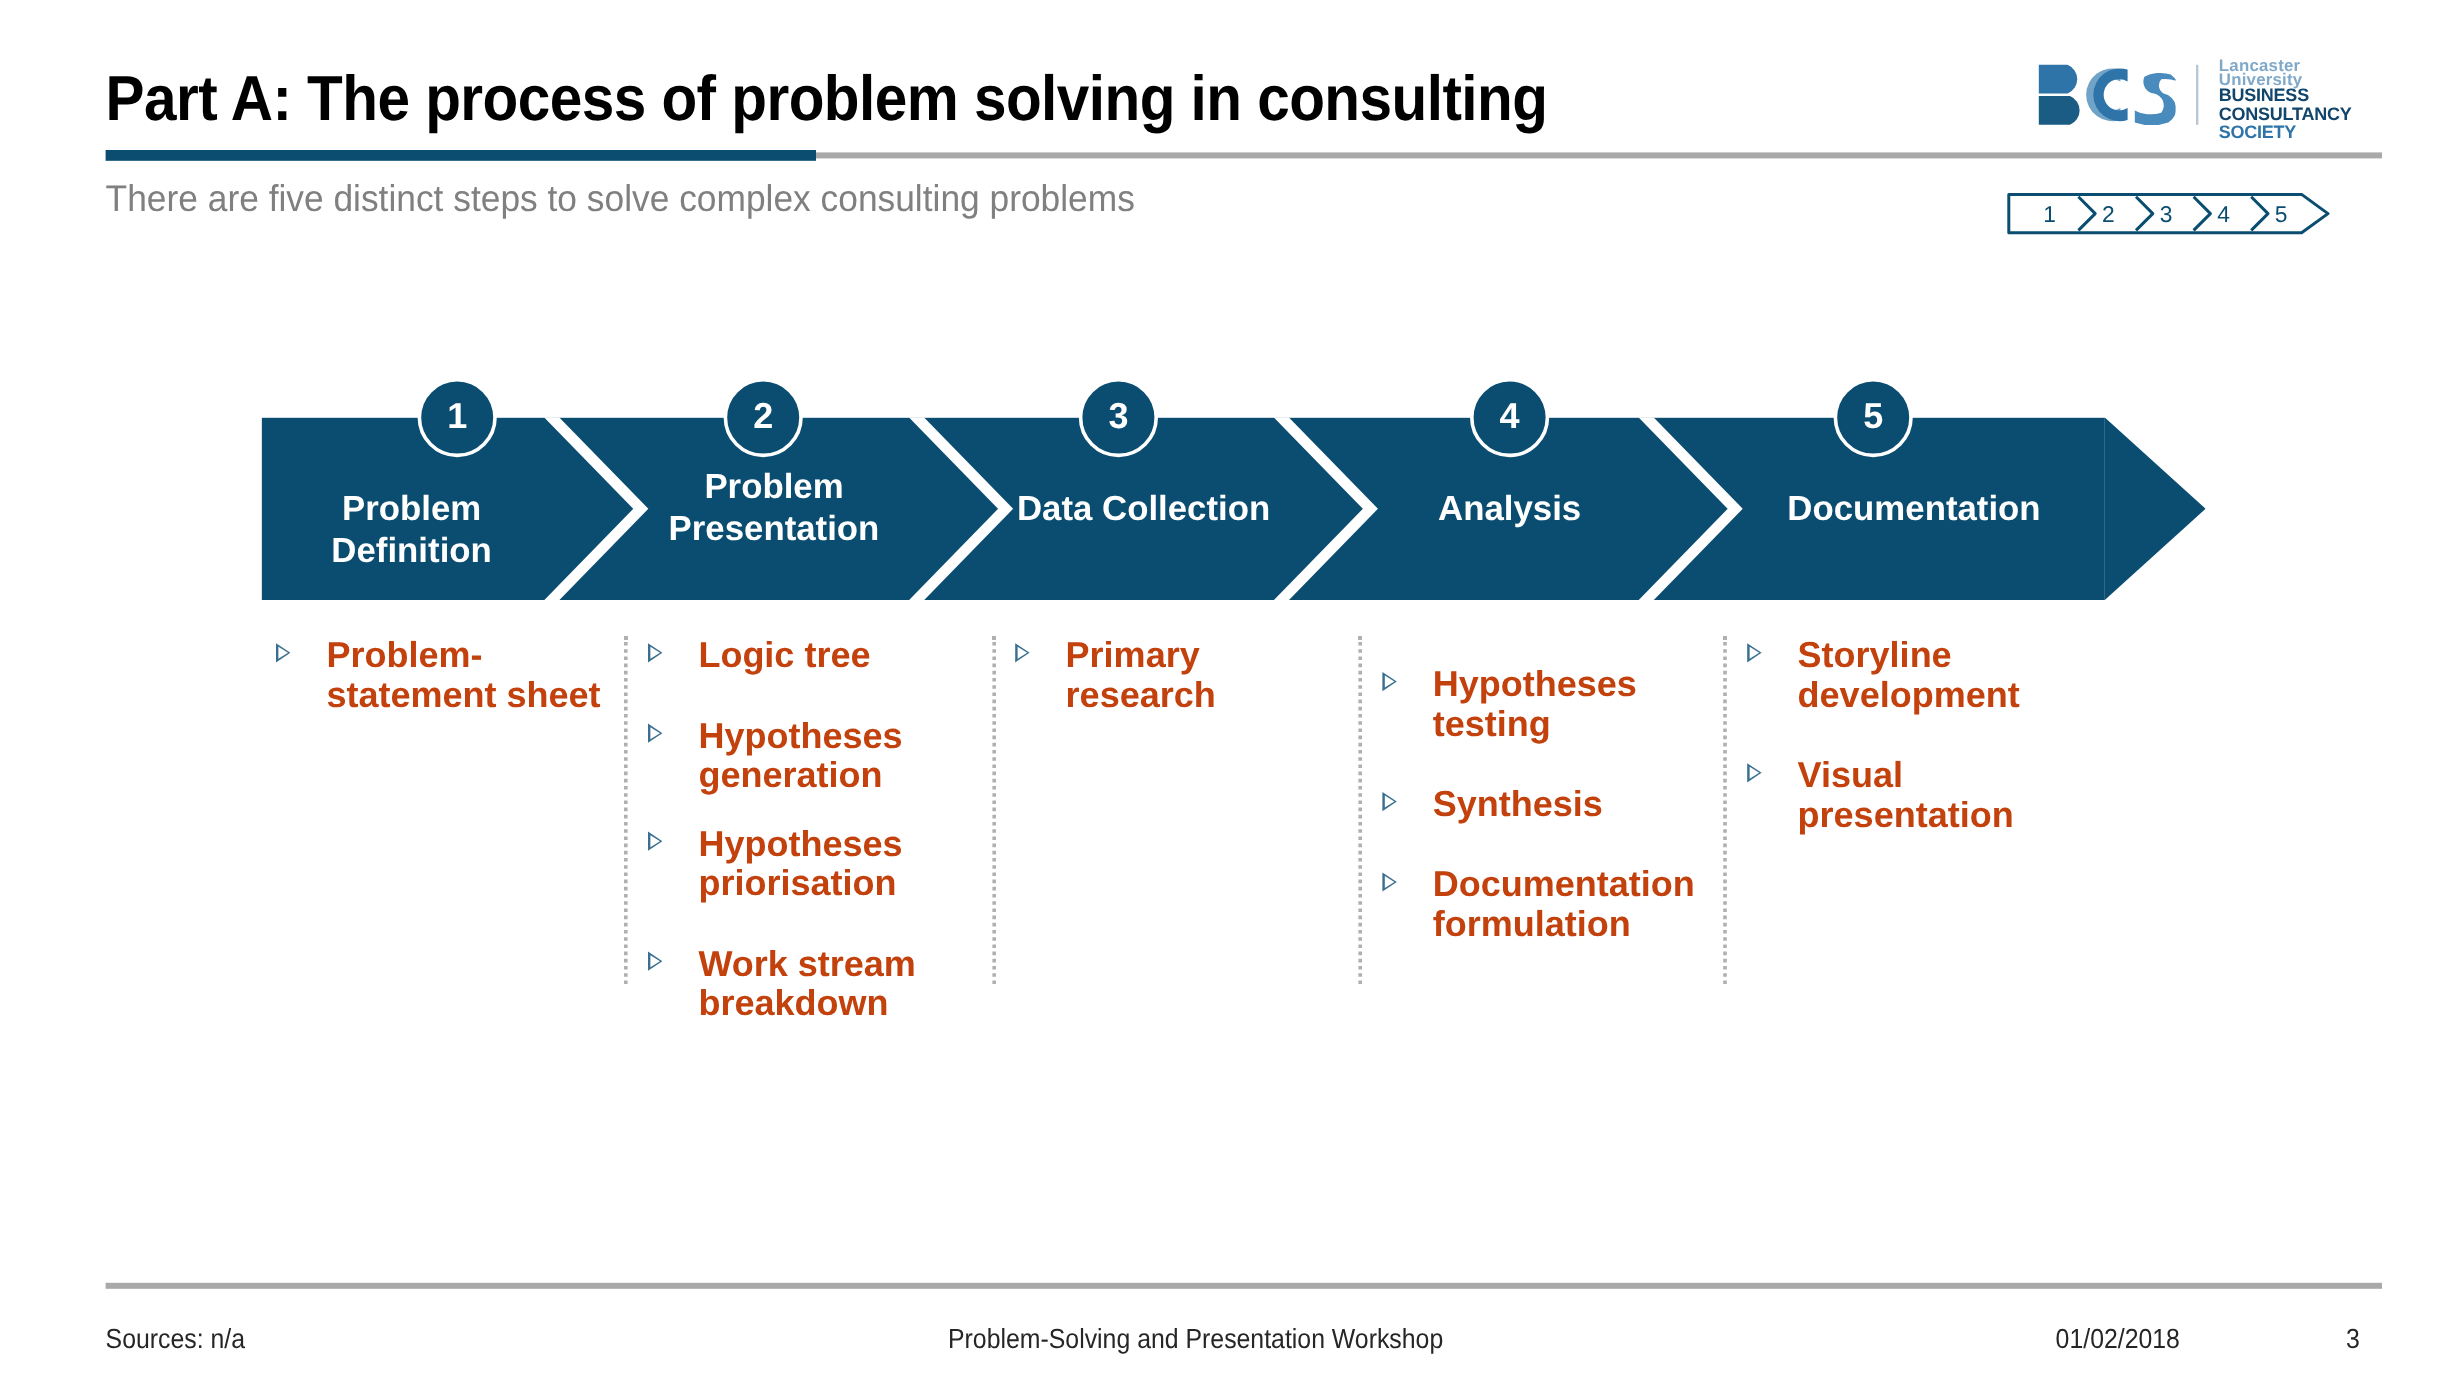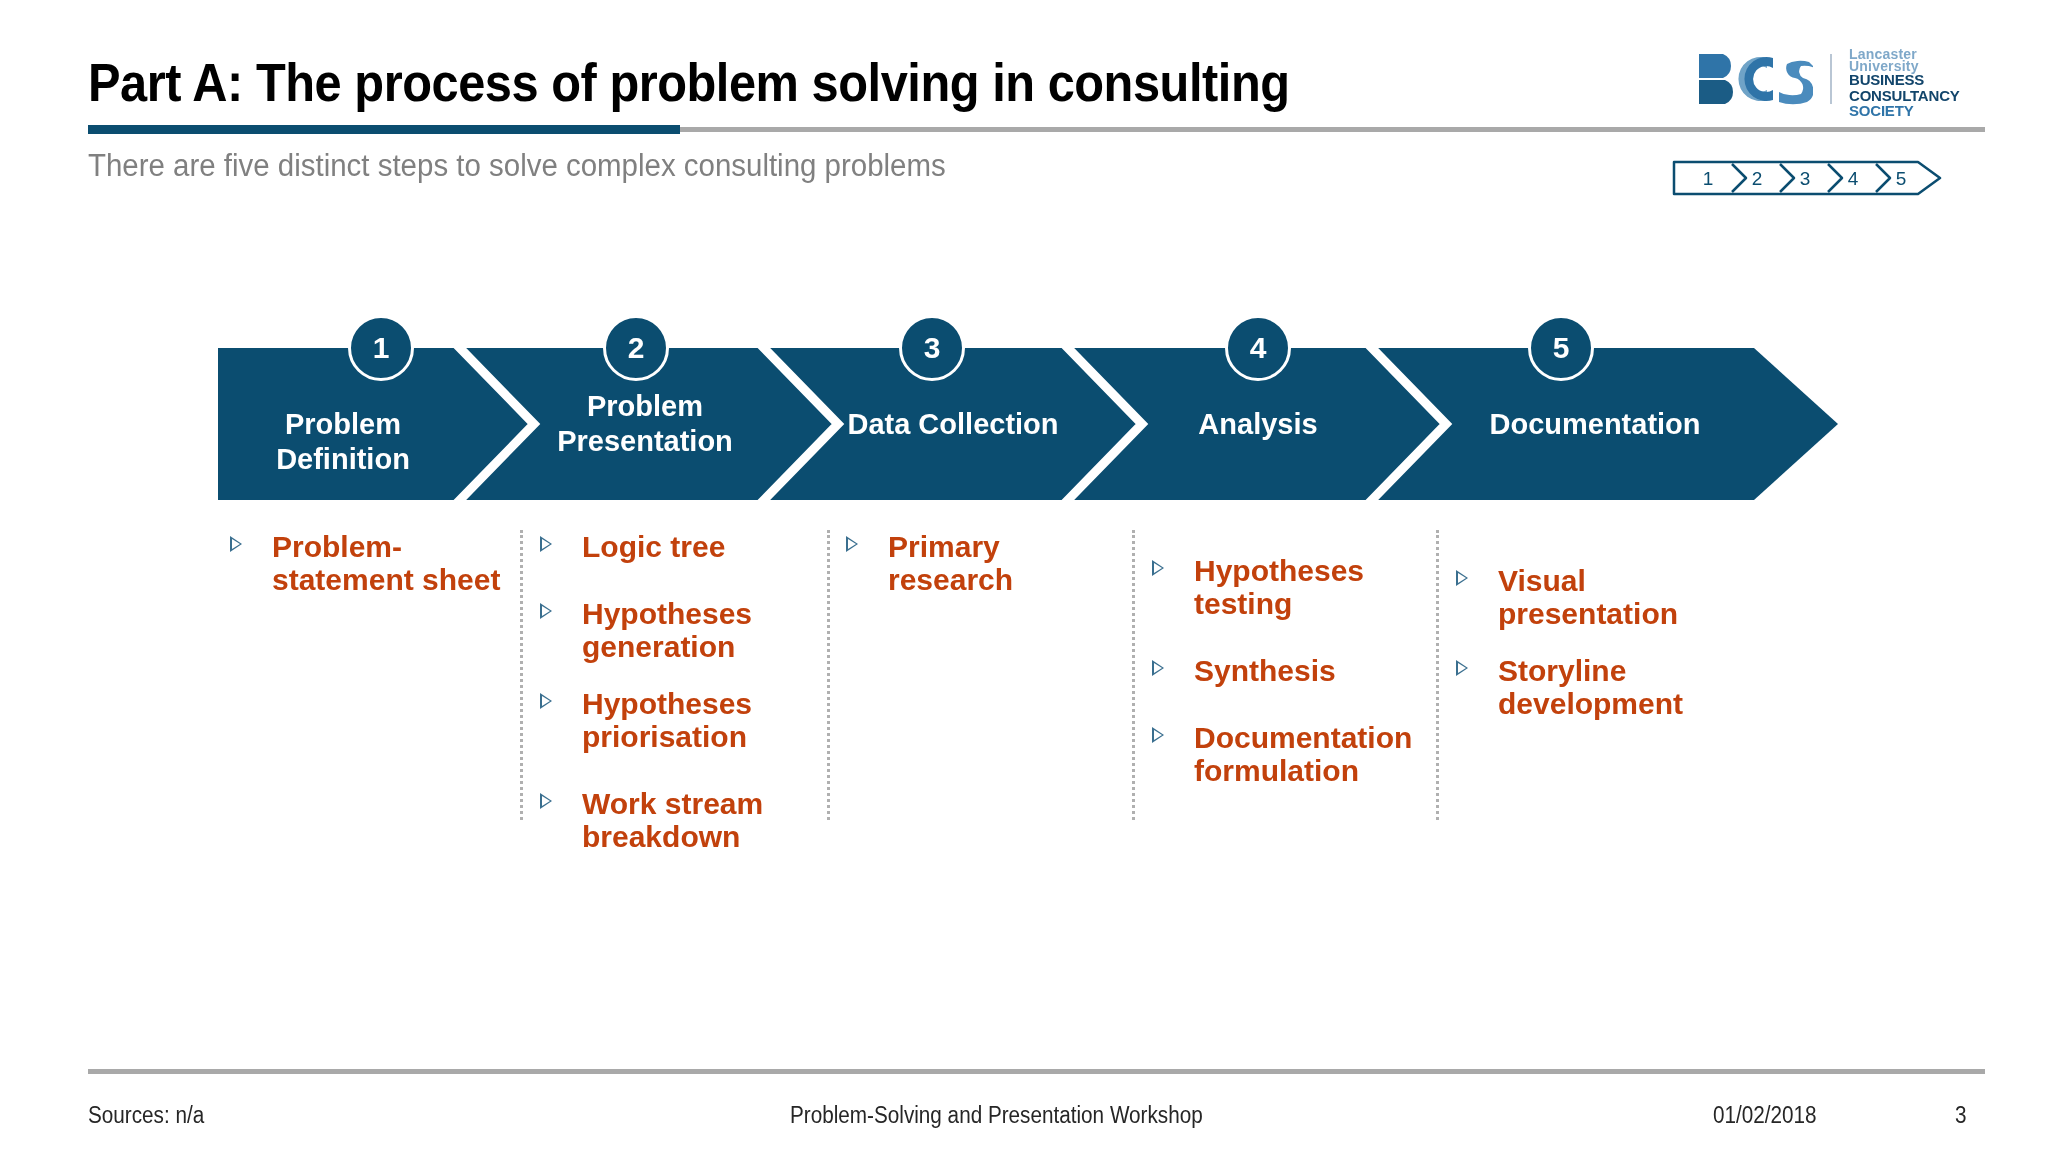--- a/index.html
+++ b/index.html
@@ -213,29 +213,29 @@
       <span class="bullet-text">Synthesis</span>
     </div>
     <div class="bullet-row" style="margin-top:34px;">
       <span class="bullet-mark"></span>
       <span class="bullet-mark-inner"></span>
       <span class="bullet-text">Documentation formulation</span>
     </div>
   </div>
 
   <div class="detail-col" style="left:1238px;width:300px;">
+    <div class="bullet-row">
+      <span class="bullet-mark"></span>
+      <span class="bullet-mark-inner"></span>
+      <span class="bullet-text">Storyline development</span>
+    </div>
     <div class="bullet-row" style="margin-top:34px;">
       <span class="bullet-mark"></span>
       <span class="bullet-mark-inner"></span>
       <span class="bullet-text">Visual presentation</span>
-    </div>
-    <div class="bullet-row">
-      <span class="bullet-mark"></span>
-      <span class="bullet-mark-inner"></span>
-      <span class="bullet-text">Storyline development</span>
     </div>
   </div>
 </div>
 
 <div id="footer-rule"></div>
 <div class="footer-text" id="footer-sources">Sources: n/a</div>
 <div class="footer-text" id="footer-center">Problem-Solving and Presentation Workshop</div>
 <div class="footer-text" id="footer-date">01/02/2018</div>
 <div class="footer-text" id="footer-page">3</div>
 

